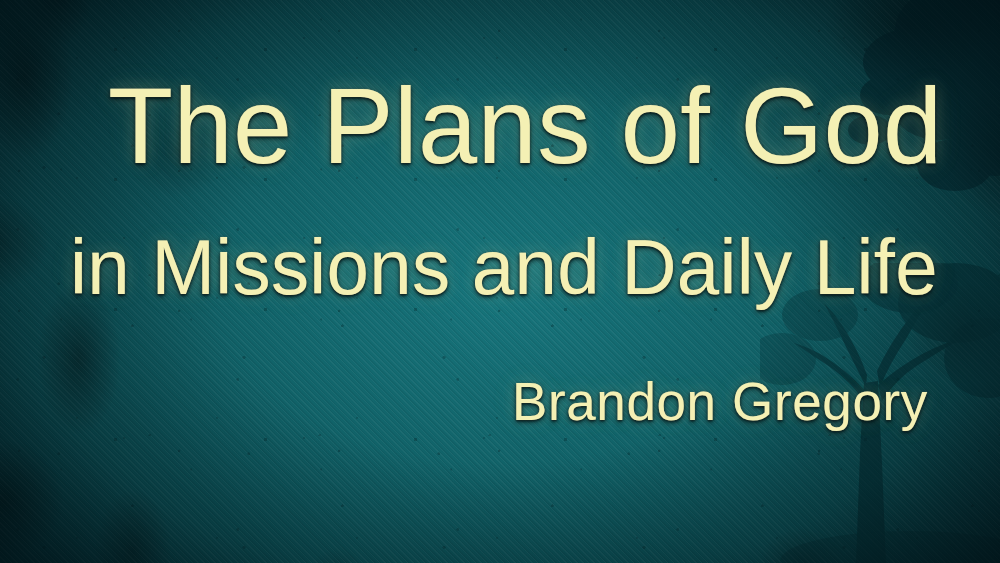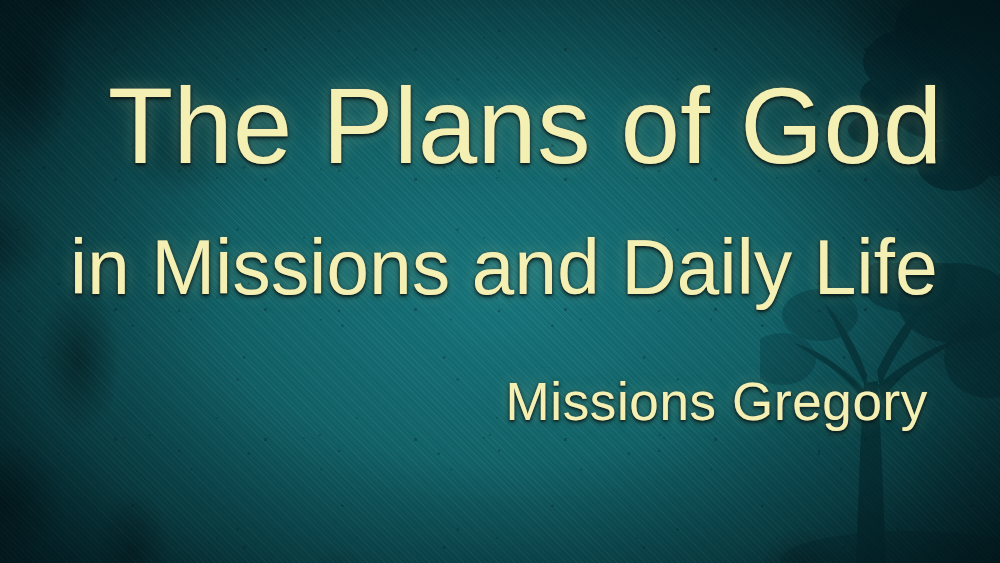--- a/index.html
+++ b/index.html
@@ -227,16 +227,16 @@
     </svg>
   </div>
 
   <div class="bg-vignette"></div>
 
   <div class="content">
     <div class="line title">The Plans of God</div>
 
     <div class="line subtitle">in Missions and Daily Life</div>
 
-    <div class="line author">Missions Gregory</div>
+    <div class="line author">Brandon Gregory</div>
   </div>
 
 </div>
 
 </body></html>

